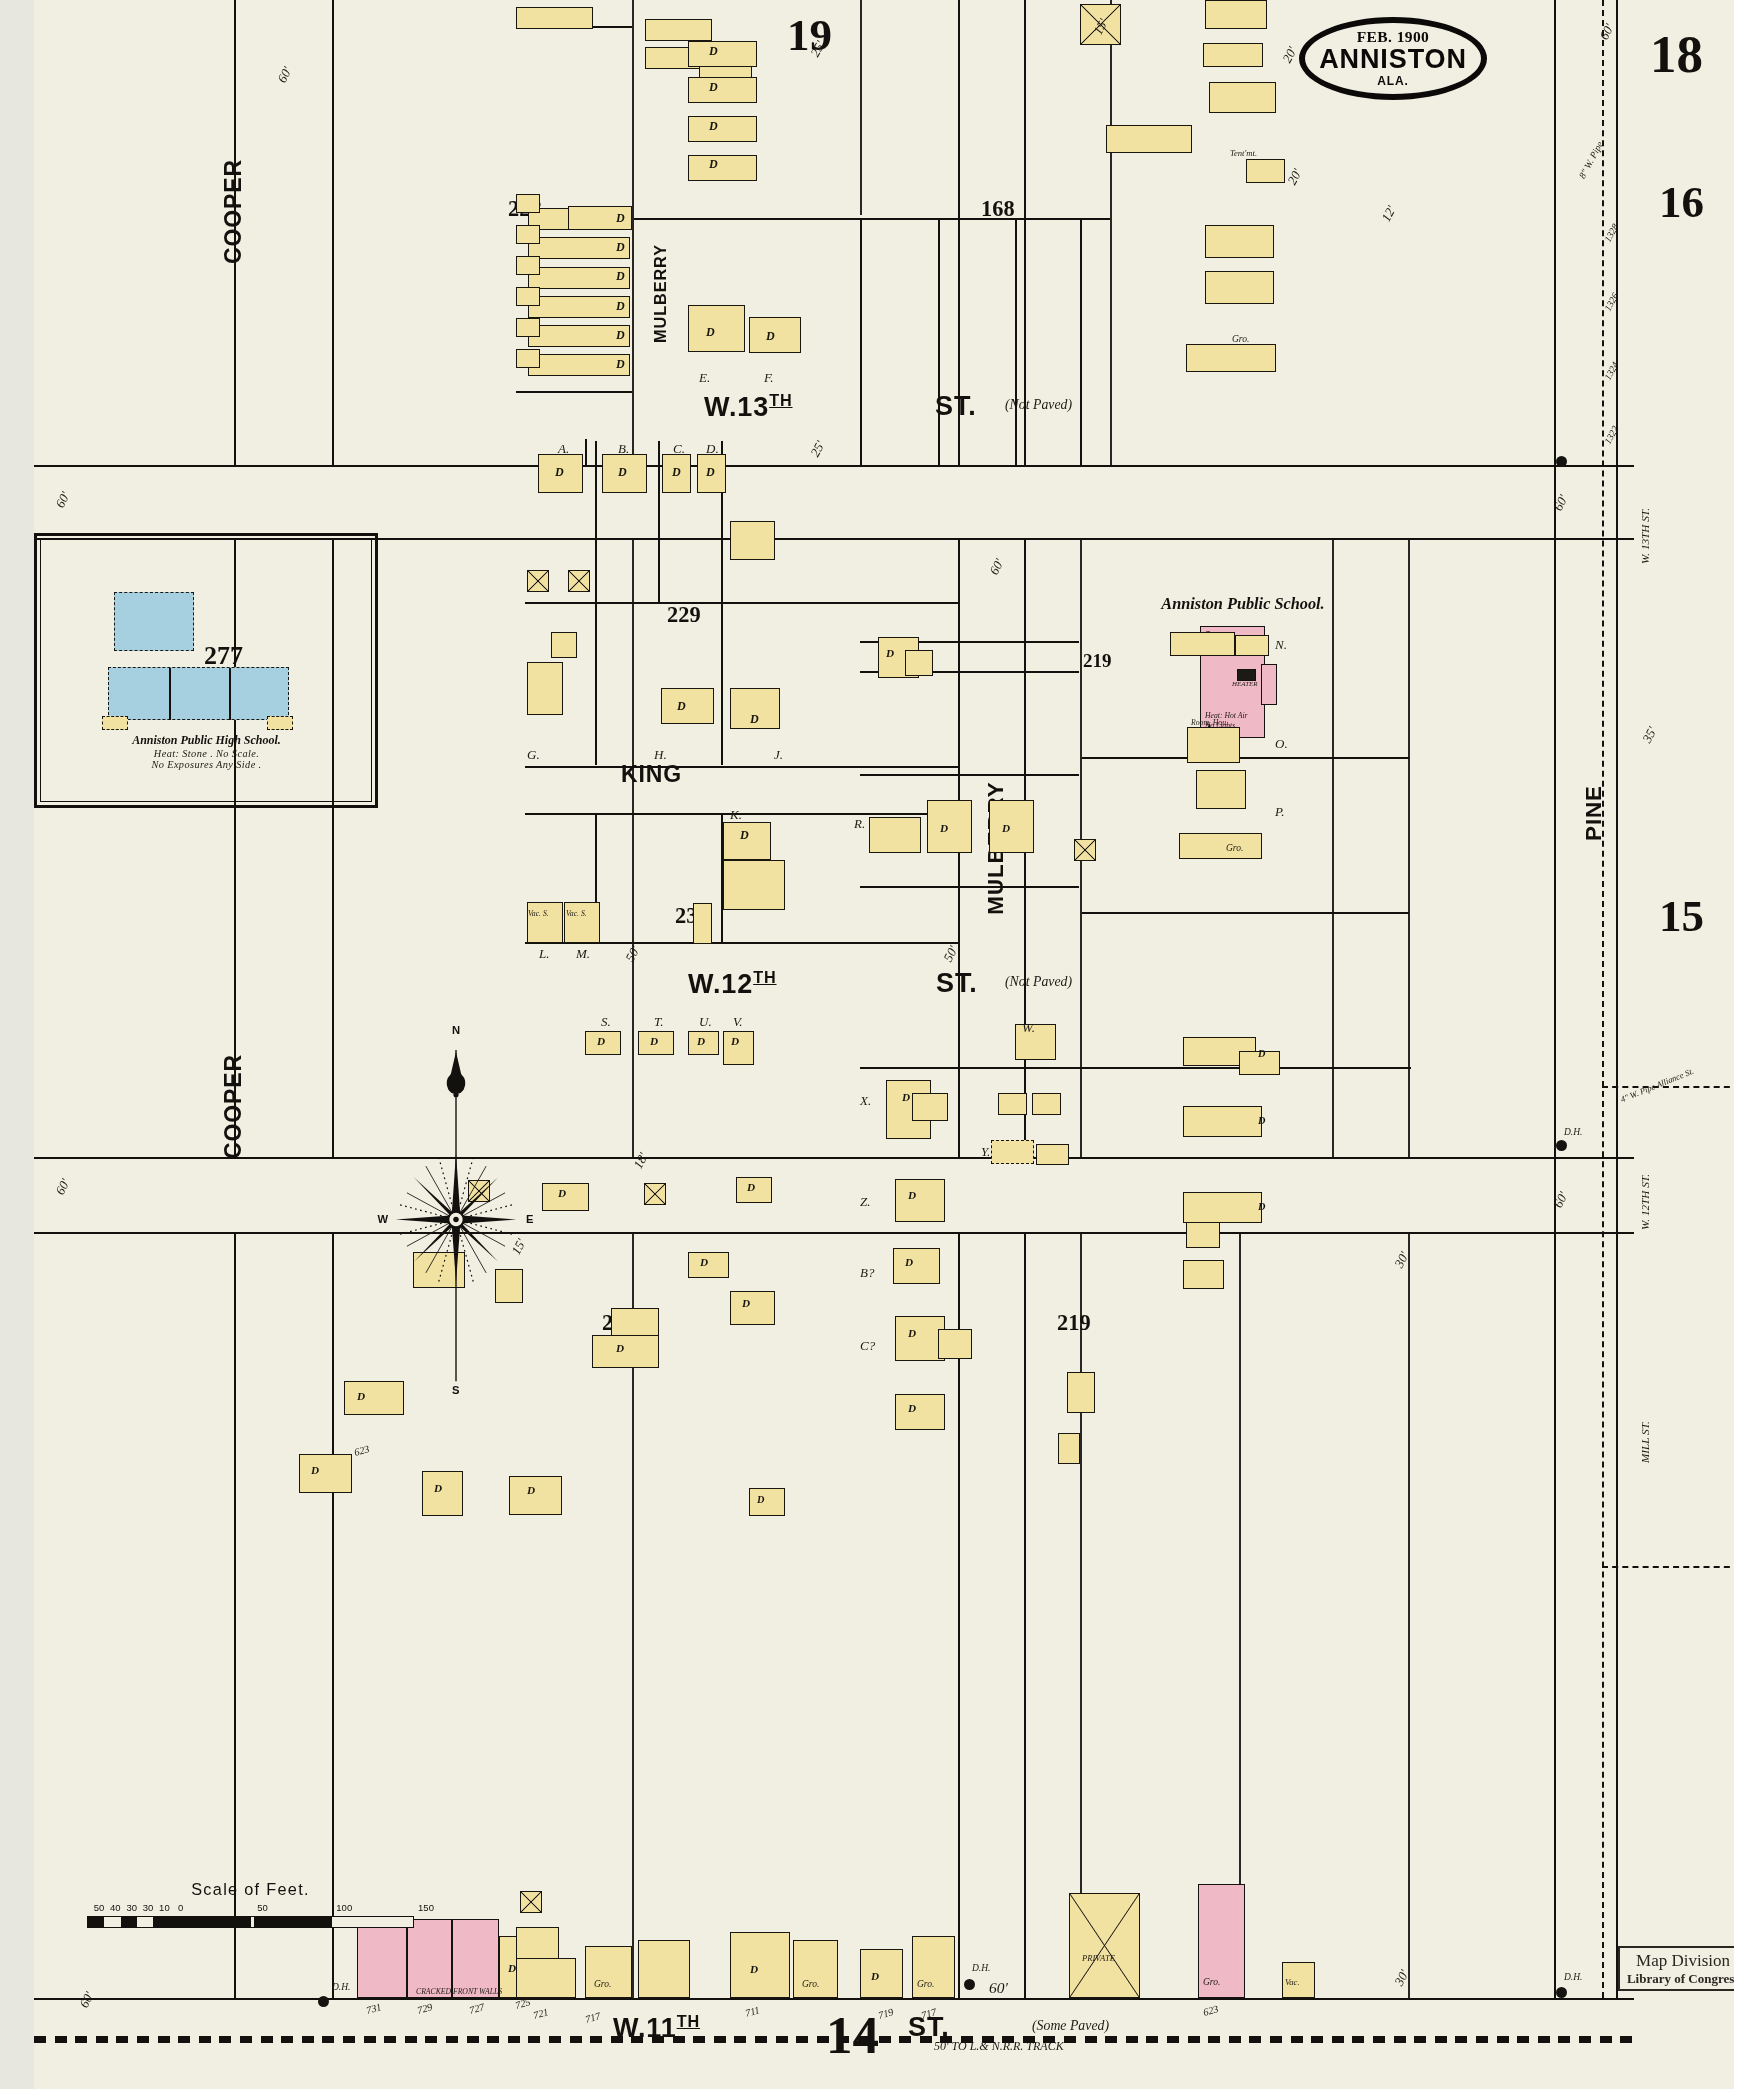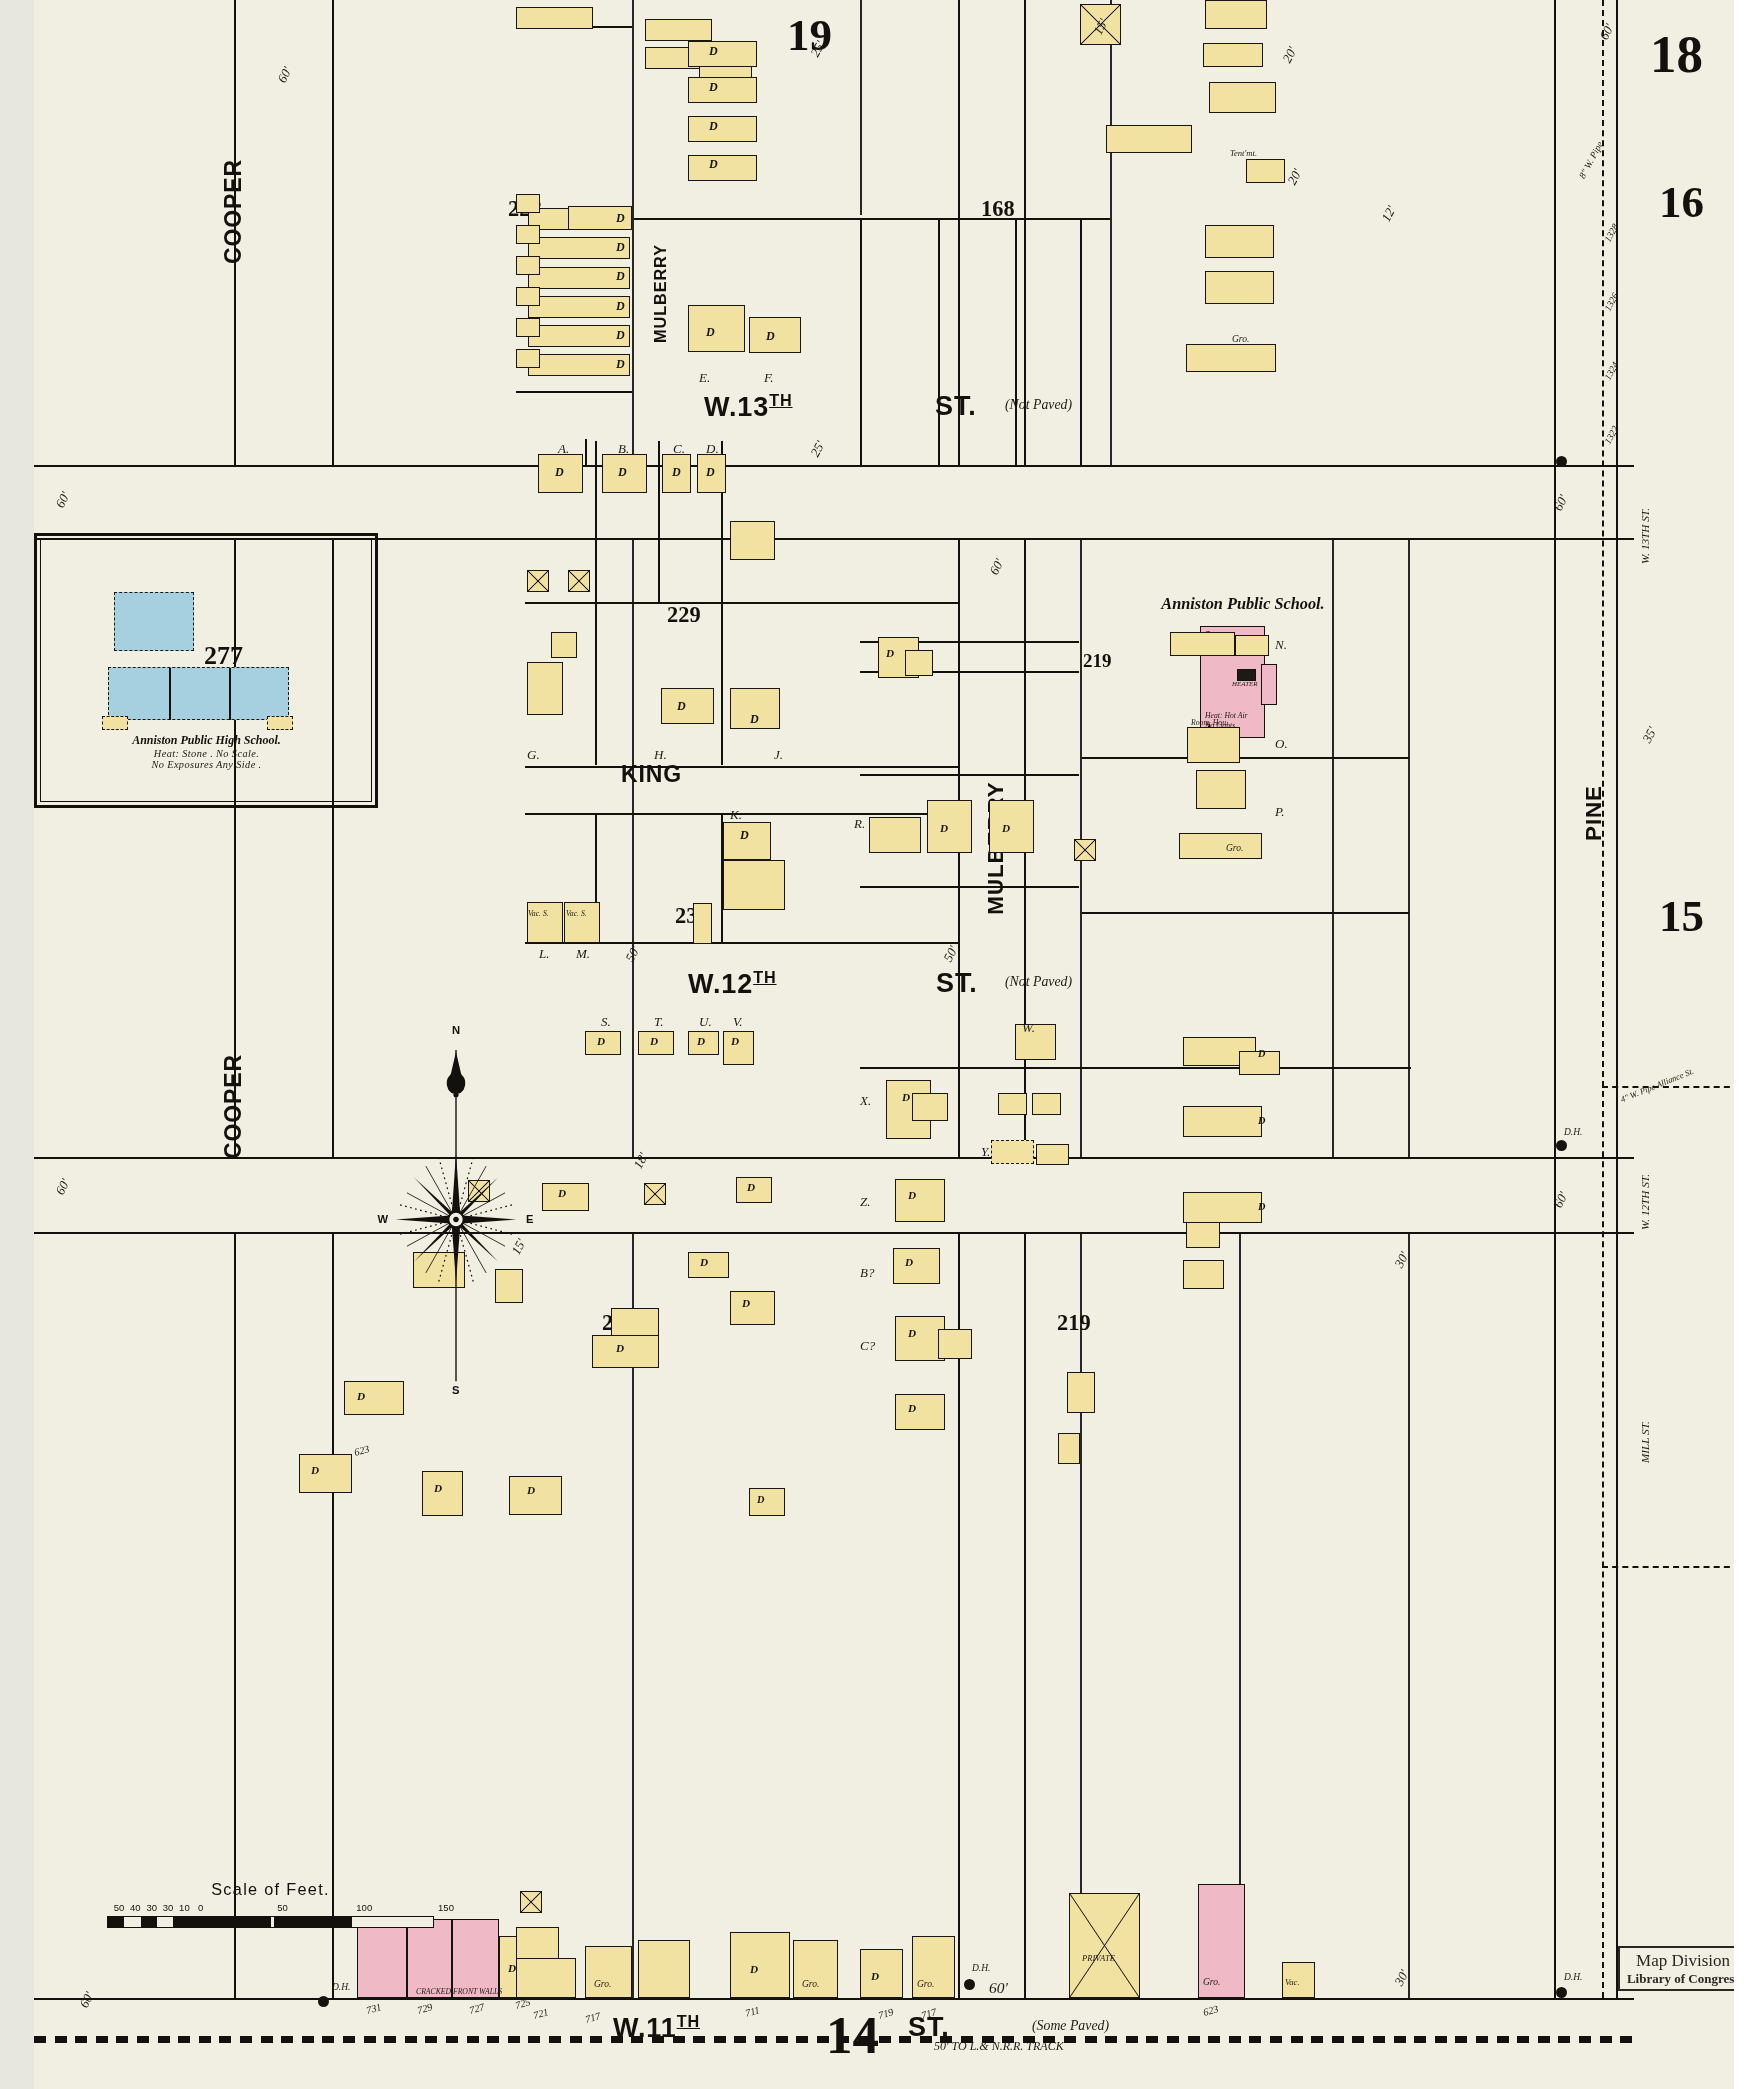--- a/index.html
+++ b/index.html
@@ -76,20 +76,25 @@
 
 <div id="sheet">
   <div class="paper"></div>
 
   <div class="sheetnum" style="left:787px;top:8.6px;font-size:45px;">19</div>
   <div class="sheetnum" style="left:1650px;top:24px;font-size:53px;">18</div>
   <div class="sheetnum" style="left:1659px;top:176px;font-size:45px;">16</div>
   <div class="sheetnum" style="left:1659px;top:890px;font-size:45px;">15</div>
   <div class="sheetnum" style="left:826px;top:2005px;font-size:53px;">14</div>
 
+  <div id="cartouche" style="left:1299px;top:17px;">
+    <div class="t1">FEB. 1900</div>
+    <div class="t2">ANNISTON</div>
+    <div class="t3">ALA.</div>
+  </div>
 
   <div class="street-edge" style="left:34px;top:465px;width:1600px;"></div>
   <div class="street-edge" style="left:34px;top:538px;width:1600px;"></div>
 
   <div class="street-edge" style="left:34px;top:1157px;width:1600px;"></div>
   <div class="street-edge" style="left:34px;top:1232px;width:1600px;"></div>
 
   <div class="street-edge" style="left:34px;top:1998px;width:1600px;"></div>
 
   <div class="street-edge" style="left:234px;top:0px;width:2.2px;height:465px;"></div>
@@ -492,21 +497,21 @@
   <div class="note" style="left:1564px;top:1127px;font-size:9.5px;">D.H.</div>
   <div class="note" style="left:1564px;top:1972px;font-size:9.5px;">D.H.</div>
   <div class="note" style="left:332px;top:1982px;font-size:9.5px;">D.H.</div>
   <div class="note" style="left:972px;top:1963px;font-size:9.5px;">D.H.</div>
 
   <div class="dashline-v" style="left:1602px;top:0px;height:1998px;"></div>
   <div class="dashline" style="left:1602px;top:1086px;width:138px;"></div>
   <div class="dashline" style="left:1602px;top:1566px;width:138px;"></div>
   <div class="rrline" style="left:34px;top:2036px;width:1600px;"></div>
 
-  <div id="scale" style="left:107px;top:1880px;width:327px;">
+  <div id="scale" style="left:87px;top:1880px;width:327px;">
     <div class="cap">Scale of Feet.</div>
     <div class="ticks" style="margin-top:3.4px;">
       <span class="tk" style="left:0%;">50</span>
       <span class="tk" style="left:5%;">40</span>
       <span class="tk" style="left:10%;">30</span>
       <span class="tk" style="left:15%;">30</span>
       <span class="tk" style="left:20%;">10</span>
       <span class="tk" style="left:25%;">0</span>
       <span class="tk" style="left:50%;">50</span>
       <span class="tk" style="left:75%;">100</span>

